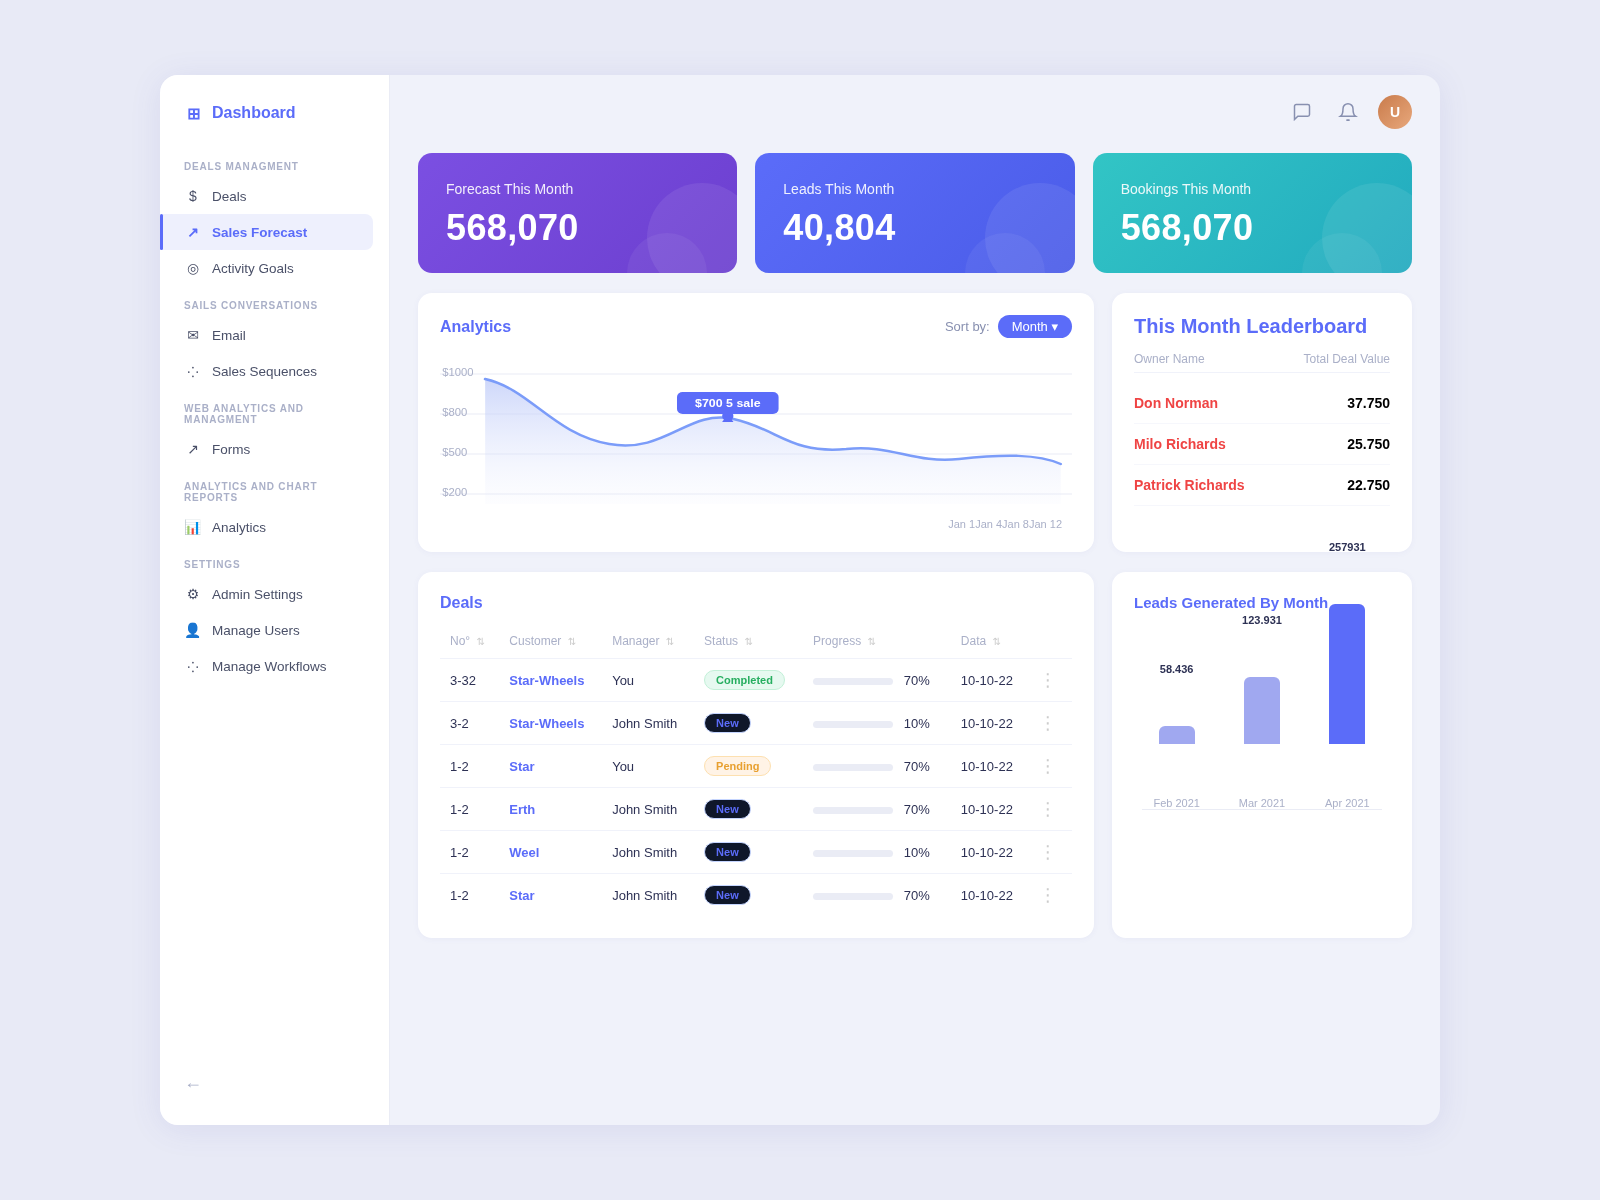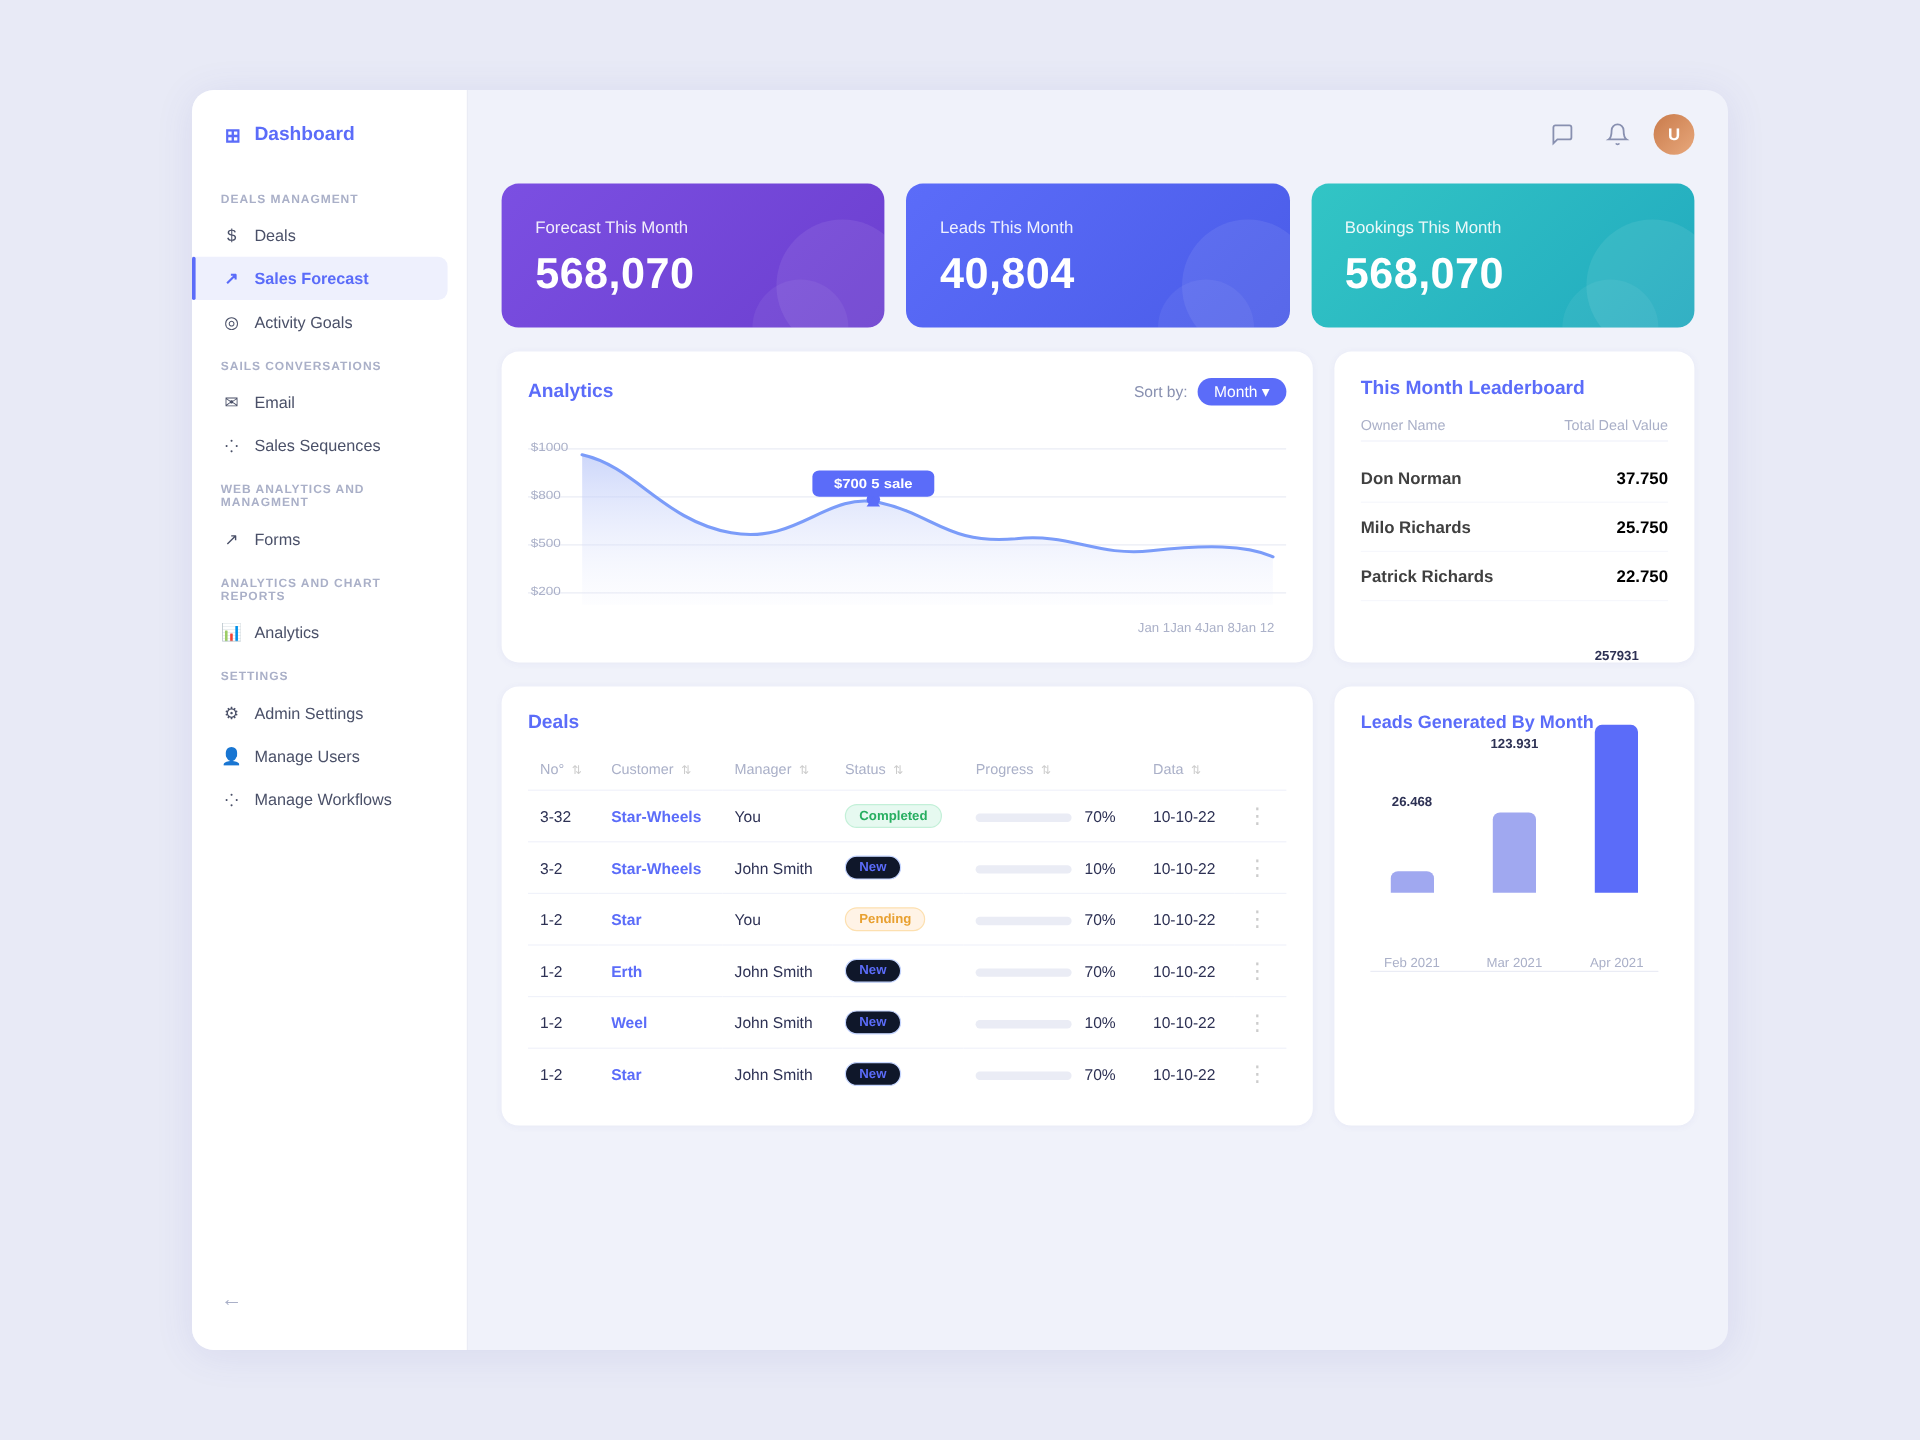--- a/index.html
+++ b/index.html
@@ -219,21 +219,21 @@
     .chart-labels {
       display: flex;
       justify-content: flex-end;
       font-size: 11px;
       color: #aab0c8;
       margin-top: 4px;
       padding: 0 10px;
     }
     
     .leaderboard-title {
-      font-size: 16px;
+      font-size: 20px;
       font-weight: 700;
       color: #5b6cf9;
       margin-bottom: 14px;
     }
     .leaderboard-header {
       display: flex;
       justify-content: space-between;
       font-size: 12px;
       color: #aab0c8;
       margin-bottom: 10px;
@@ -243,21 +243,21 @@
     .leaderboard-row {
       display: flex;
       justify-content: space-between;
       align-items: center;
       padding: 12px 0;
       border-bottom: 1px solid #f6f7fc;
     }
     .leaderboard-name {
       font-size: 14px;
       font-weight: 600;
-      color: #404040;
+      color: #ef4444;
     }
     .leaderboard-value {
       font-size: 14px;
       font-weight: 700;
       color: #000000;
     }
     
     .deals-title {
       font-size: 16px;
       font-weight: 700;
@@ -606,21 +606,21 @@
     <td><span class="dots-btn">⋮</span></td>
   </tr>
             </tbody>
         </table>
       </div>
 
       <div class="card">
         <div class="leads-title">Leads Generated By Month</div>
         <div id="leads-bar-chart" style="display:flex; align-items:flex-end; gap:16px; height:180px; padding: 0 8px; position:relative;">
         <div class="bar-group" style="flex: 1 1 0%; display: flex; flex-direction: column; align-items: center; justify-content: flex-end;">
-    <div class="bar-label-top">26.468</div>
+    <div class="bar-label-top">58.436</div>
     <div class="bar" style="height:18px; width:36px;"></div>
     <div class="bar-label-bottom">Feb 2021</div>
   </div>
             <div class="bar-group" style="flex: 1 1 0%; display: flex; align-items: center; justify-content: flex-end;">
     <div class="bar-label-top">123.931</div>
     <div class="bar" style="height:67px; width:36px;"></div>
     <div class="bar-label-bottom">Mar 2021</div>
   </div>
             <div class="bar-group" style="flex: 1 1 0%; display: flex; flex-direction: column; align-items: center; justify-content: flex-end;">
     <div class="bar-label-top">257931</div>

